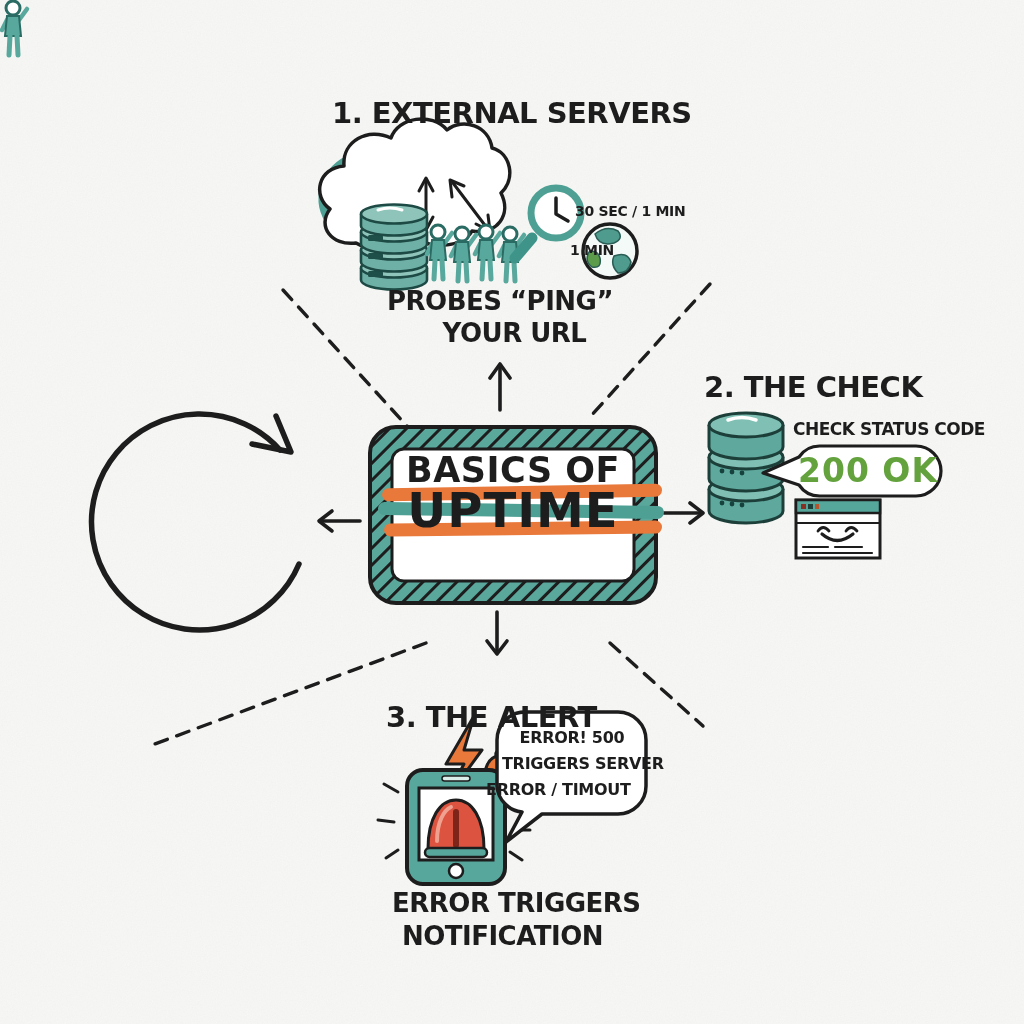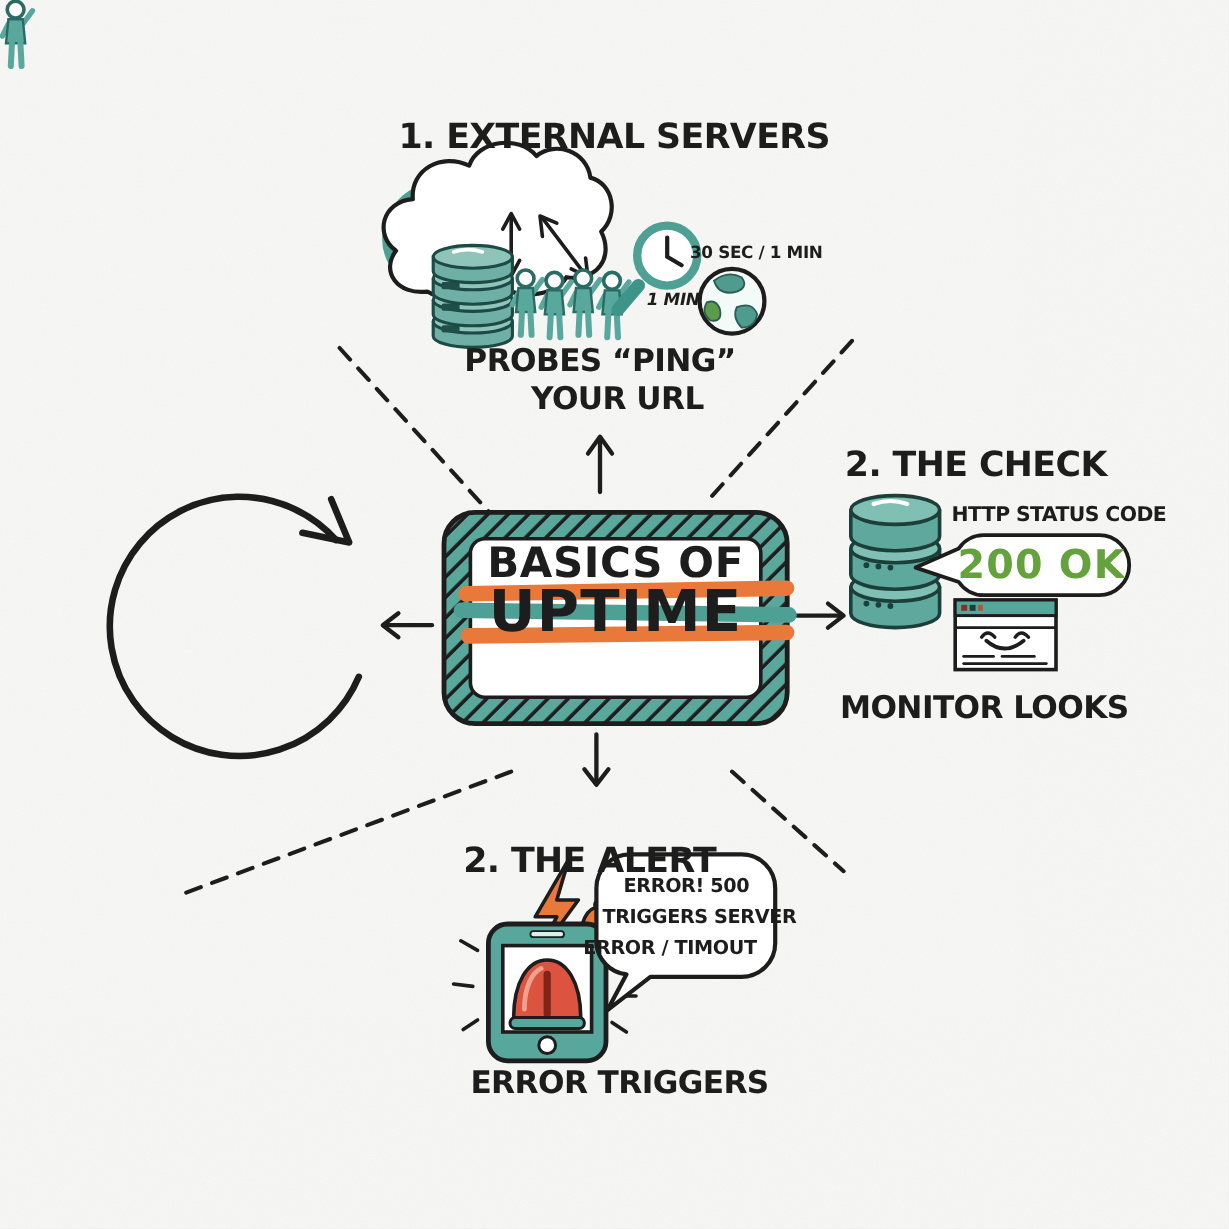--- a/index.html
+++ b/index.html
@@ -219,32 +219,32 @@
       </g>
       <circle cx="456" cy="871" r="7" fill="#ffffff" stroke="#1d1d1d" stroke-width="2.5"></circle>
     </g>
 
     <path d="M525,712 L618,712 A28,28 0 0 1 646,740 L646,786 A28,28 0 0 1 618,814 L542,814 L506,842 L522,812 A28,28 0 0 1 497,786 L497,740 A28,28 0 0 1 525,712 Z" fill="#ffffff" stroke="#1d1d1d" stroke-width="3.5" stroke-linejoin="round"></path>
   </svg>
 
   <div class="hand h-section" style="left:332px;top:74px;width:330px;">1. EXTERNAL SERVERS</div>
 
   <div class="hand h-small" style="left:575px;top:204px;width:110px;text-align:left;">30 SEC / 1 MIN</div>
-  <div class="hand h-small" style="left:536px;top:243px;width:50px;text-align:center;font-style:italic;">1 MIN</div>
+  <div class="hand h-small" style="left:564px;top:243px;width:50px;text-align:right;">1 MIN</div>
 
   <div class="hand h-caption" style="left:350px;top:287px;width:300px;">PROBES “PING”</div>
   <div class="hand h-caption" style="left:382px;top:319px;width:265px;">YOUR URL</div>
 
   <div class="hand box-line2" style="left:392px;top:484px;width:242px;">UPTIME</div>
   <div class="hand box-line1" style="left:392px;top:451px;width:242px;">BASICS OF</div>
 
   <div class="hand h-section" style="left:704px;top:348px;width:220px;text-align:left;">2. THE CHECK</div>
-  <div class="hand" style="left:793px;top:420px;width:170px;font-size:17px;text-align:left;">HTTP STATUS CODE</div>
+  <div class="hand" style="left:793px;top:420px;width:170px;font-size:17px;text-align:left;">CHECK STATUS CODE</div>
   <div class="hand status-green" style="left:798px;top:453px;width:140px;text-align:right;">200 OK</div>
-  <div class="hand h-caption" style="left:700px;top:576px;width:195px;">MONITOR LOOKS</div>
-
-  <div class="hand h-section" style="left:386px;top:678px;width:200px;">2. THE ALERT</div>
+
+  <div class="hand h-section" style="left:386px;top:678px;width:200px;">3. THE ALERT</div>
   <div class="hand bubble-text" style="left:502px;top:726px;width:140px;">ERROR! 500</div>
   <div class="hand bubble-text" style="left:502px;top:752px;width:140px;">TRIGGERS SERVER</div>
   <div class="hand bubble-text" style="left:486px;top:778px;width:140px;">ERROR / TIMOUT</div>
   <div class="hand h-caption" style="left:392px;top:889px;width:210px;">ERROR TRIGGERS</div>
+  <div class="hand h-caption" style="left:400px;top:922px;width:205px;">NOTIFICATION</div>
 
 </div>
 
 </body></html>

